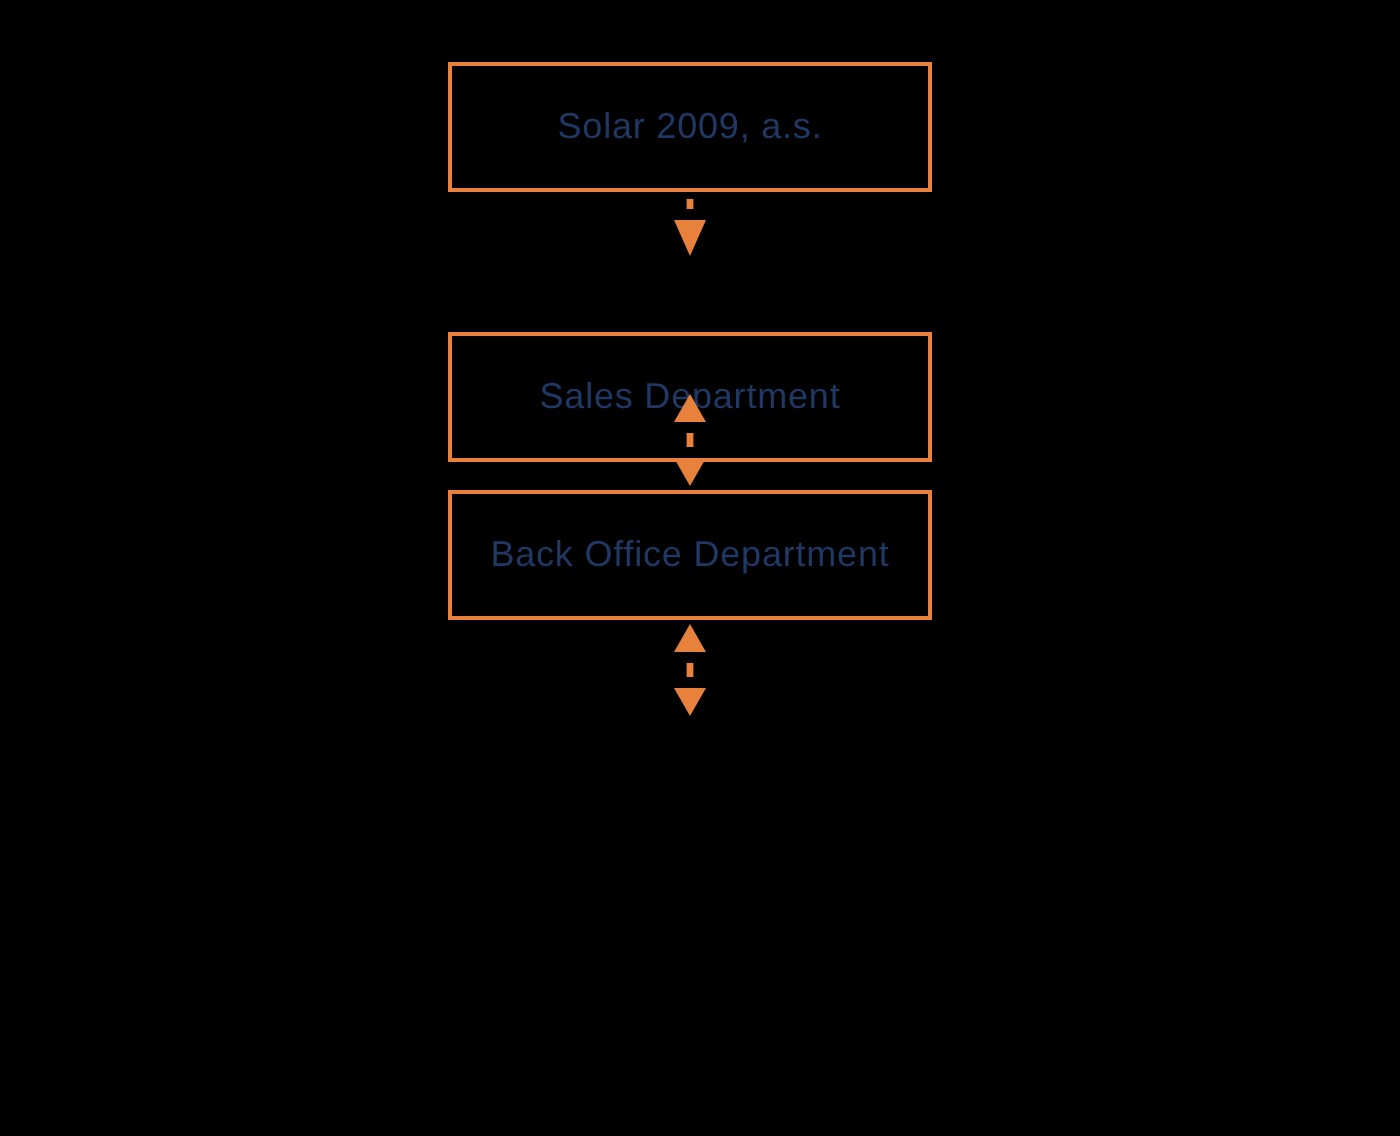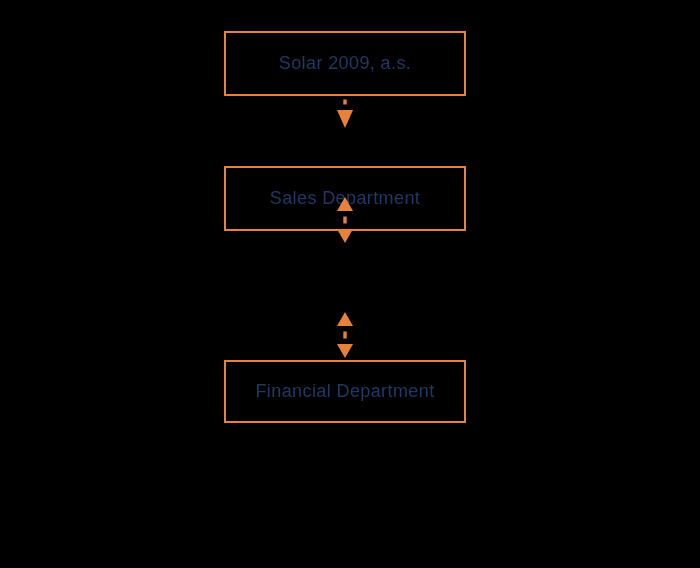--- a/index.html
+++ b/index.html
@@ -71,26 +71,26 @@
   </div>
 
   <div class="connector connector-2">
     <svg width="22" height="46" viewBox="0 0 22 46" aria-hidden="true">
       <polygon points="11,0 3,14 19,14" fill="currentColor"></polygon>
       <line x1="11" y1="19.5" x2="11" y2="26.5" stroke="currentColor" stroke-width="3.4"></line>
       <polygon points="3,32 19,32 11,46" fill="currentColor"></polygon>
     </svg>
   </div>
 
+  <div class="node node-backoffice">
+    <span class="label">Back Office Department</span>
+  </div>
 
   <div class="connector connector-3">
     <svg width="22" height="46" viewBox="0 0 22 46" aria-hidden="true">
       <polygon points="11,0 3,14 19,14" fill="currentColor"></polygon>
       <line x1="11" y1="19.5" x2="11" y2="26.5" stroke="currentColor" stroke-width="3.4"></line>
       <polygon points="3,32 19,32 11,46" fill="currentColor"></polygon>
     </svg>
   </div>
 
-  <div class="node node-financial">
-    <span class="label">Financial Department</span>
-  </div>
 
 </div>
 
 </body></html>

